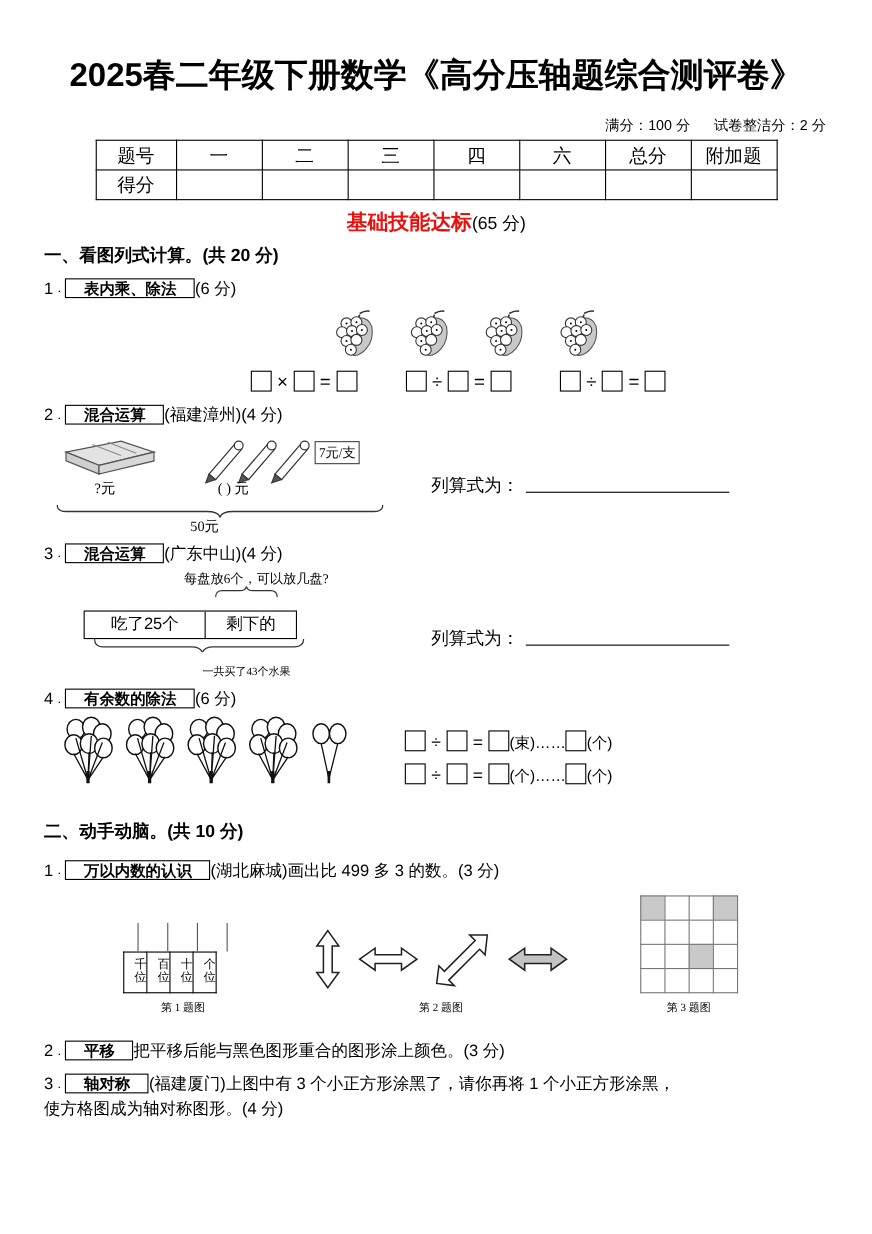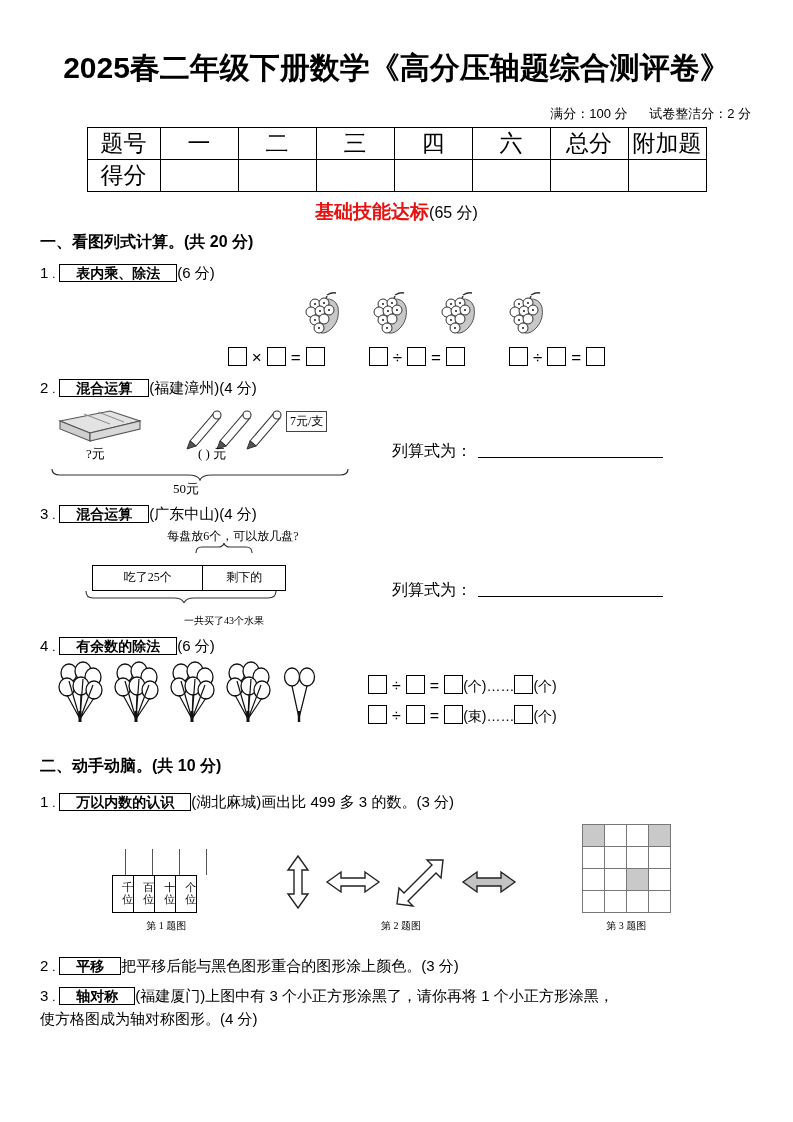--- a/index.html
+++ b/index.html
@@ -35,21 +35,21 @@
   .score-table-wrap { display:flex; justify-content:center; }
   table.score-table {
     border-collapse:collapse;
     width:620px;
     table-layout:fixed;
   }
   table.score-table td {
     border:1.5px solid #000;
     height:26px;
     text-align:center;
-    font-size:23px;
+    font-size:17px;
     padding:0;
   }
   table.score-table td.lbl { width:72px; }
 
   
   .section-banner {
     text-align:center;
     margin-top:7px;
     font-size:17px;
   }
@@ -123,25 +123,25 @@
   .lab-small { font-family:"Liberation Serif", serif; font-size:13px; }
 
   
   .q3-wrap { display:flex; align-items:flex-start; margin-top:2px; }
   .q3-art { width:330px; margin-left:48px; position:relative; height:85px; }
   .q3-top { text-align:center; font-size:12px; font-family:"Liberation Serif", serif; margin-left:40px; }
   .q3-box {
     display:flex;
     border:1.2px solid #000;
     width:192px;
-    margin-left:44px;
+    margin-left:28px;
     margin-top:12px;
     height:24px;
-    font-size:12px;
-    font-family:Liberation Serif, serif;
+    font-size:15px;
+    font-family:Liberation Sans, sans-serif;
   }
   .q3-box div { display:flex; align-items:center; justify-content:center; }
   .q3-box .c1 { width:110px; border-right:1.2px solid #000; }
   .q3-box .c2 { width:82px; }
   .q3-bot { text-align:center; font-size:10px; font-family:"Liberation Serif", serif; margin-left:22px; margin-top:11px; }
 
   
   .q4-wrap { display:flex; align-items:flex-start; margin-top:4px; }
   .balloons { margin-left:58px; display:flex; gap:10px; align-items:flex-end; }
   .q4-eqs { margin-left:52px; margin-top:10px; font-size:16px; line-height:1.85; }
@@ -444,24 +444,24 @@
       <svg width="34" height="62" viewBox="0 0 34 62">
         <ellipse cx="10" cy="16" rx="7.5" ry="9" fill="#fff" stroke="#111" stroke-width="1.3"></ellipse>
         <ellipse cx="25" cy="16" rx="7.5" ry="9" fill="#fff" stroke="#111" stroke-width="1.3"></ellipse>
         <path d="M10 25 L17 57 M25 25 L17 57" stroke="#111" stroke-width="1.2" fill="none"></path>
         <path d="M17 50 L17 61" stroke="#111" stroke-width="2.4"></path>
       </svg>
     </div>
 
     <div class="q4-eqs">
       <div>
-        <span class="bx"></span><span class="op">÷</span><span class="bx"></span><span class="op">=</span><span class="bx"></span><span class="sm">(个)</span><span class="sm">……</span><span class="bx"></span><span class="sm">(个)</span>
+        <span class="bx"></span><span class="op">÷</span><span class="bx"></span><span class="op">=</span><span class="bx"></span><span class="sm">(束)</span><span class="sm">……</span><span class="bx"></span><span class="sm">(个)</span>
       </div>
       <div>
-        <span class="bx"></span><span class="op">÷</span><span class="bx"></span><span class="op">=</span><span class="bx"></span><span class="sm">(束)</span><span class="sm">……</span><span class="bx"></span><span class="sm">(个)</span>
+        <span class="bx"></span><span class="op">÷</span><span class="bx"></span><span class="op">=</span><span class="bx"></span><span class="sm">(个)</span><span class="sm">……</span><span class="bx"></span><span class="sm">(个)</span>
       </div>
     </div>
   </div>
 
   <div class="big-head" style="margin-top:26px;">二、动手动脑。(共 10 分)</div>
 
   <div class="q" style="margin-top:14px;">
     <span class="num">1</span><span class="dot">．</span><span class="tag">万以内数的认识</span><span class="plain">(湖北麻城)</span><span class="plain">画出比 499 多 3 的数。</span><span class="plain">(3 分)</span>
   </div>
 

